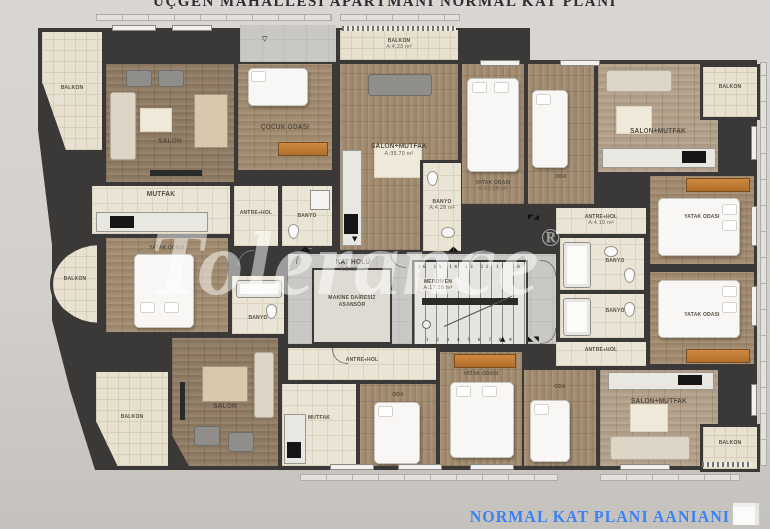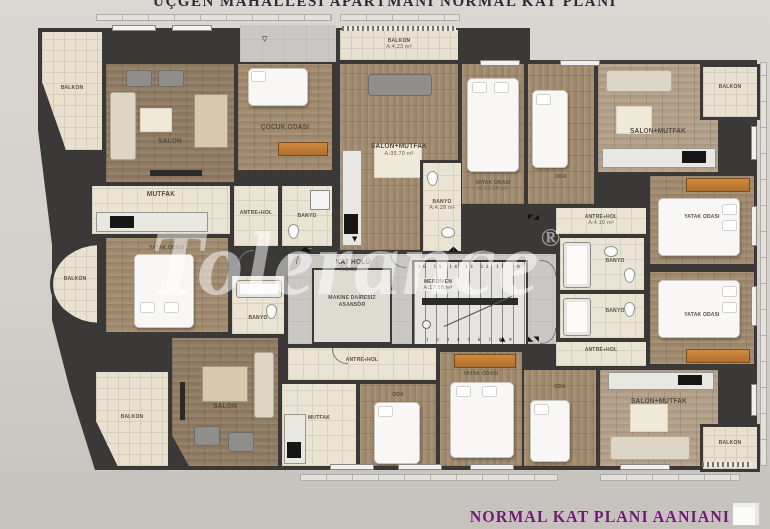--- a/index.html
+++ b/index.html
@@ -51,21 +51,21 @@
   .wg{position:absolute;font:7px "DejaVu Sans",sans-serif;color:#111;line-height:1;z-index:7;}
   .win{position:absolute;background:#f2f1ee;box-shadow:inset 0 0 0 1px #8a8886;z-index:5;}
   .rail{position:absolute;background:repeating-linear-gradient(90deg,#77736d 0 2px,#eceae5 2px 5px);z-index:5;}
   .dim{position:absolute;background:repeating-linear-gradient(90deg,#b5b2ad 0 1px,#e4e1dc 1px 26px);box-shadow:inset 0 0 0 1px #b0ada8;z-index:2;}
   .dim.v{background:repeating-linear-gradient(0deg,#b5b2ad 0 1px,#e4e1dc 1px 26px);}
   .wm{position:absolute;left:148px;top:210px;width:560px;font:italic 700 92px "Liberation Serif",serif;
       color:rgba(255,255,255,.5);letter-spacing:2px;z-index:40;pointer-events:none;white-space:nowrap;}
   .wm sup{font-size:26px;vertical-align:48px;letter-spacing:0;}
   .t-top{position:absolute;top:-7px;left:50%;transform:translateX(-50%);font:700 15px "Liberation Serif",serif;
          letter-spacing:1.5px;color:#2e2d36;white-space:nowrap;z-index:50;}
-  .t-bot{position:absolute;right:40px;bottom:3px;font:600 16px "Liberation Serif",serif;letter-spacing:1px;color:#701a75;z-index:50;}
+  .t-bot{position:absolute;right:40px;bottom:3px;font:600 16px "Liberation Serif",serif;letter-spacing:1px;color:#3b82f6;z-index:50;}
   .artifact{position:absolute;right:10px;bottom:3px;width:26px;height:22px;background:#fbfbfa;border:1px solid #c6c6c4;
             box-shadow:inset -4px 0 0 #e7e7e5,inset 0 4px 0 #efefed;z-index:49;}
   .core-box{position:absolute;border:2.5px solid #3a3938;z-index:4;}
   .stair-num{position:absolute;left:0;right:0;text-align:center;font:400 4.5px "DejaVu Sans Mono",monospace;
              letter-spacing:2.5px;color:#333;z-index:6;}
 </style>
 </head>
 <body>
 
 <div class="t-top">ÜÇGEN MAHALLESİ APARTMANI NORMAL KAT PLANI</div>

